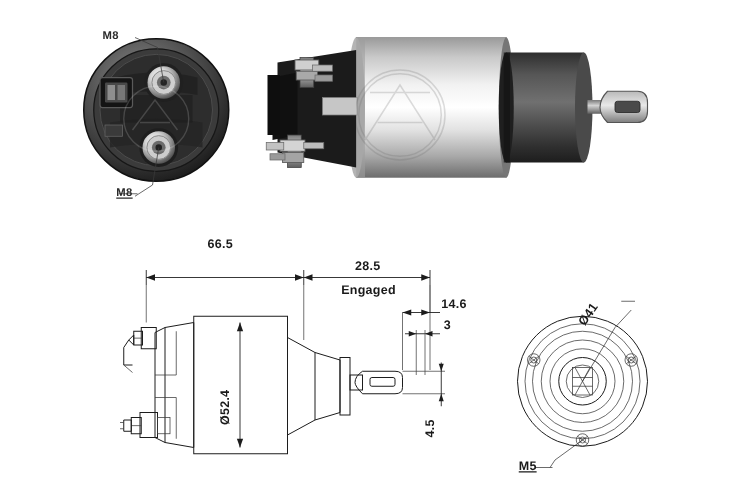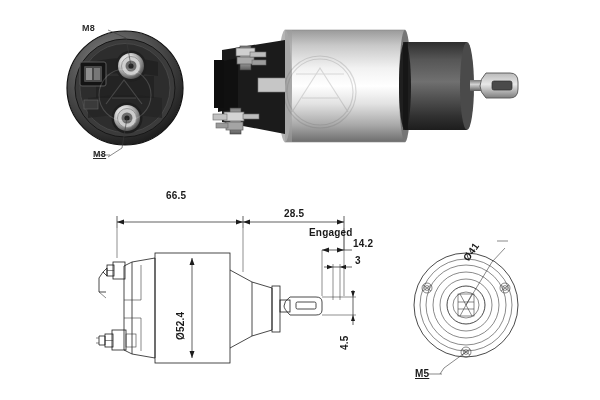--- a/index.html
+++ b/index.html
@@ -291,23 +291,23 @@
 </svg>
 
 <div class="lbl photo-lbl" style="left:82px;top:24px;">M8</div>
 
 <div class="lbl photo-lbl" style="left:93px;top:150px;text-decoration:underline;">M8</div>
 
 <div class="lbl dim" style="left:166px;top:191px;">66.5</div>
 
 <div class="lbl dim" style="left:284px;top:209px;">28.5</div>
 
-<div class="lbl dim" style="left:273px;top:228px;margin-left:36px;">Engaged</div>
-
-<div class="lbl dim" style="left:353px;top:239px;">14.2</div>
+<div class="lbl dim" style="left:273px;top:228px;">Engaged</div>
+
+<div class="lbl dim" style="left:353px;top:239px;">14.6</div>
 
 <div class="lbl dim" style="left:355px;top:256px;">3</div>
 
 <div class="lbl dim rot90" style="left:186px;top:330px;">Ø52.4</div>
 
 <div class="lbl dim rot90" style="left:350px;top:340px;">4.5</div>
 
 <div class="lbl dim rotneg" style="left:470px;top:253px;">Ø41</div>
 
 <div class="lbl dim" style="left:415px;top:369px;text-decoration:underline;">M5</div>

